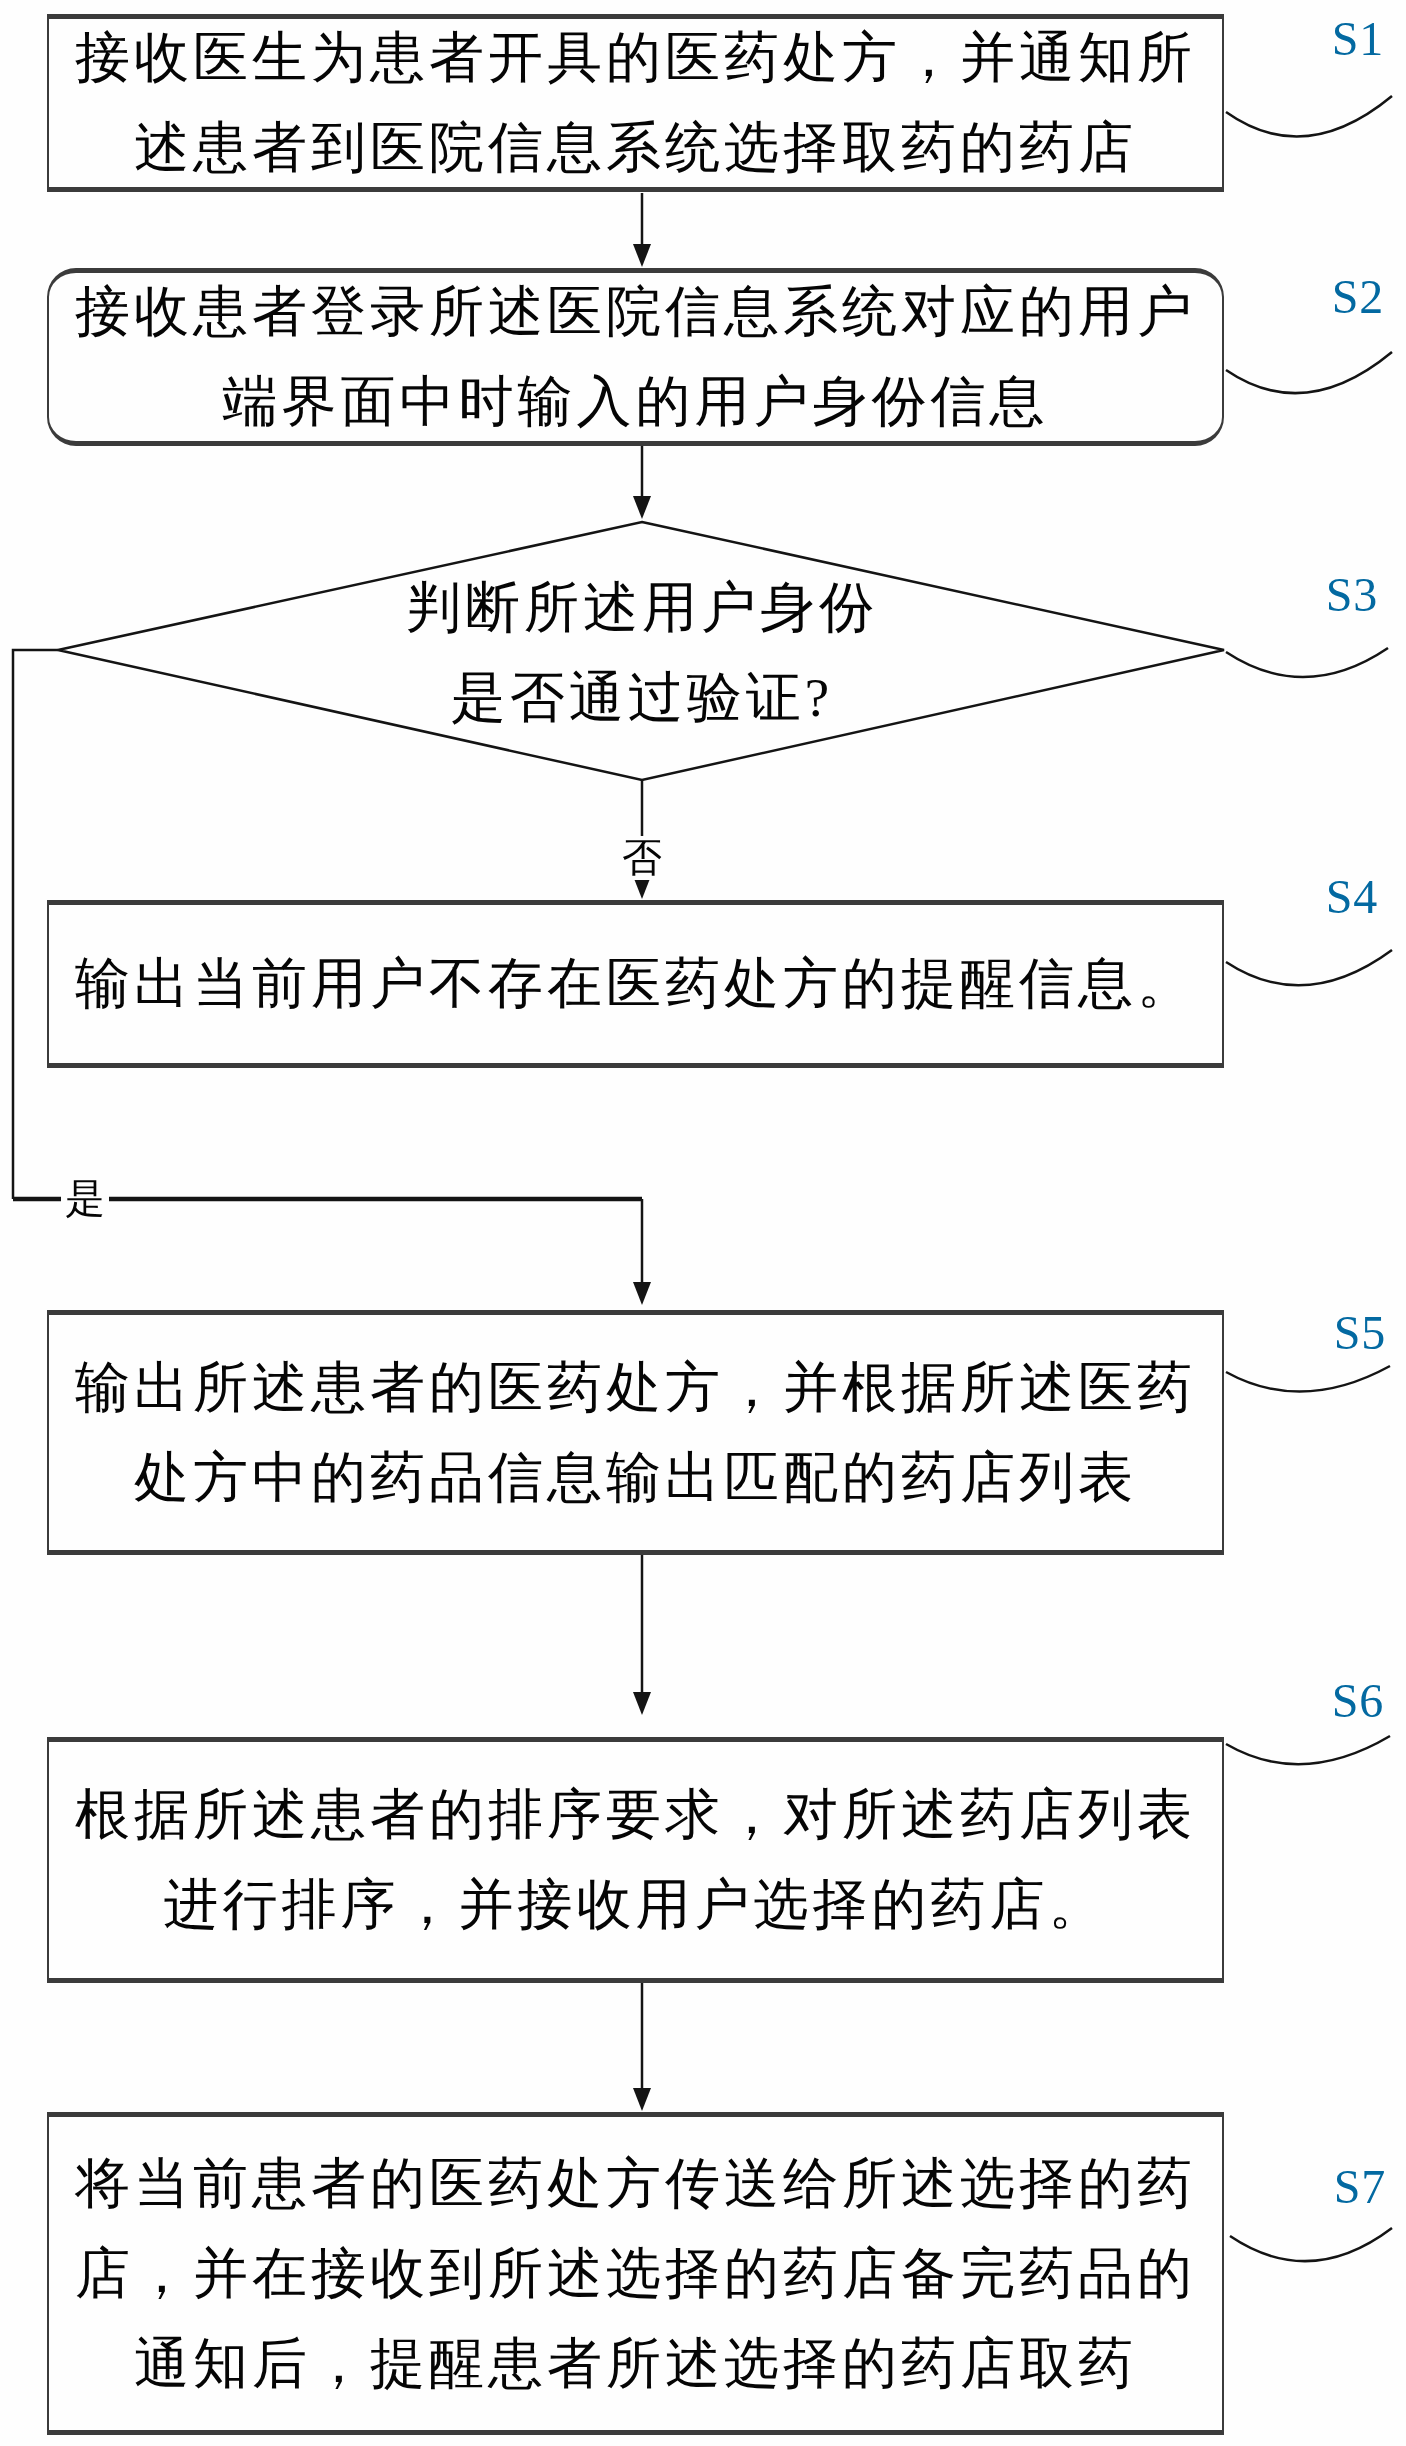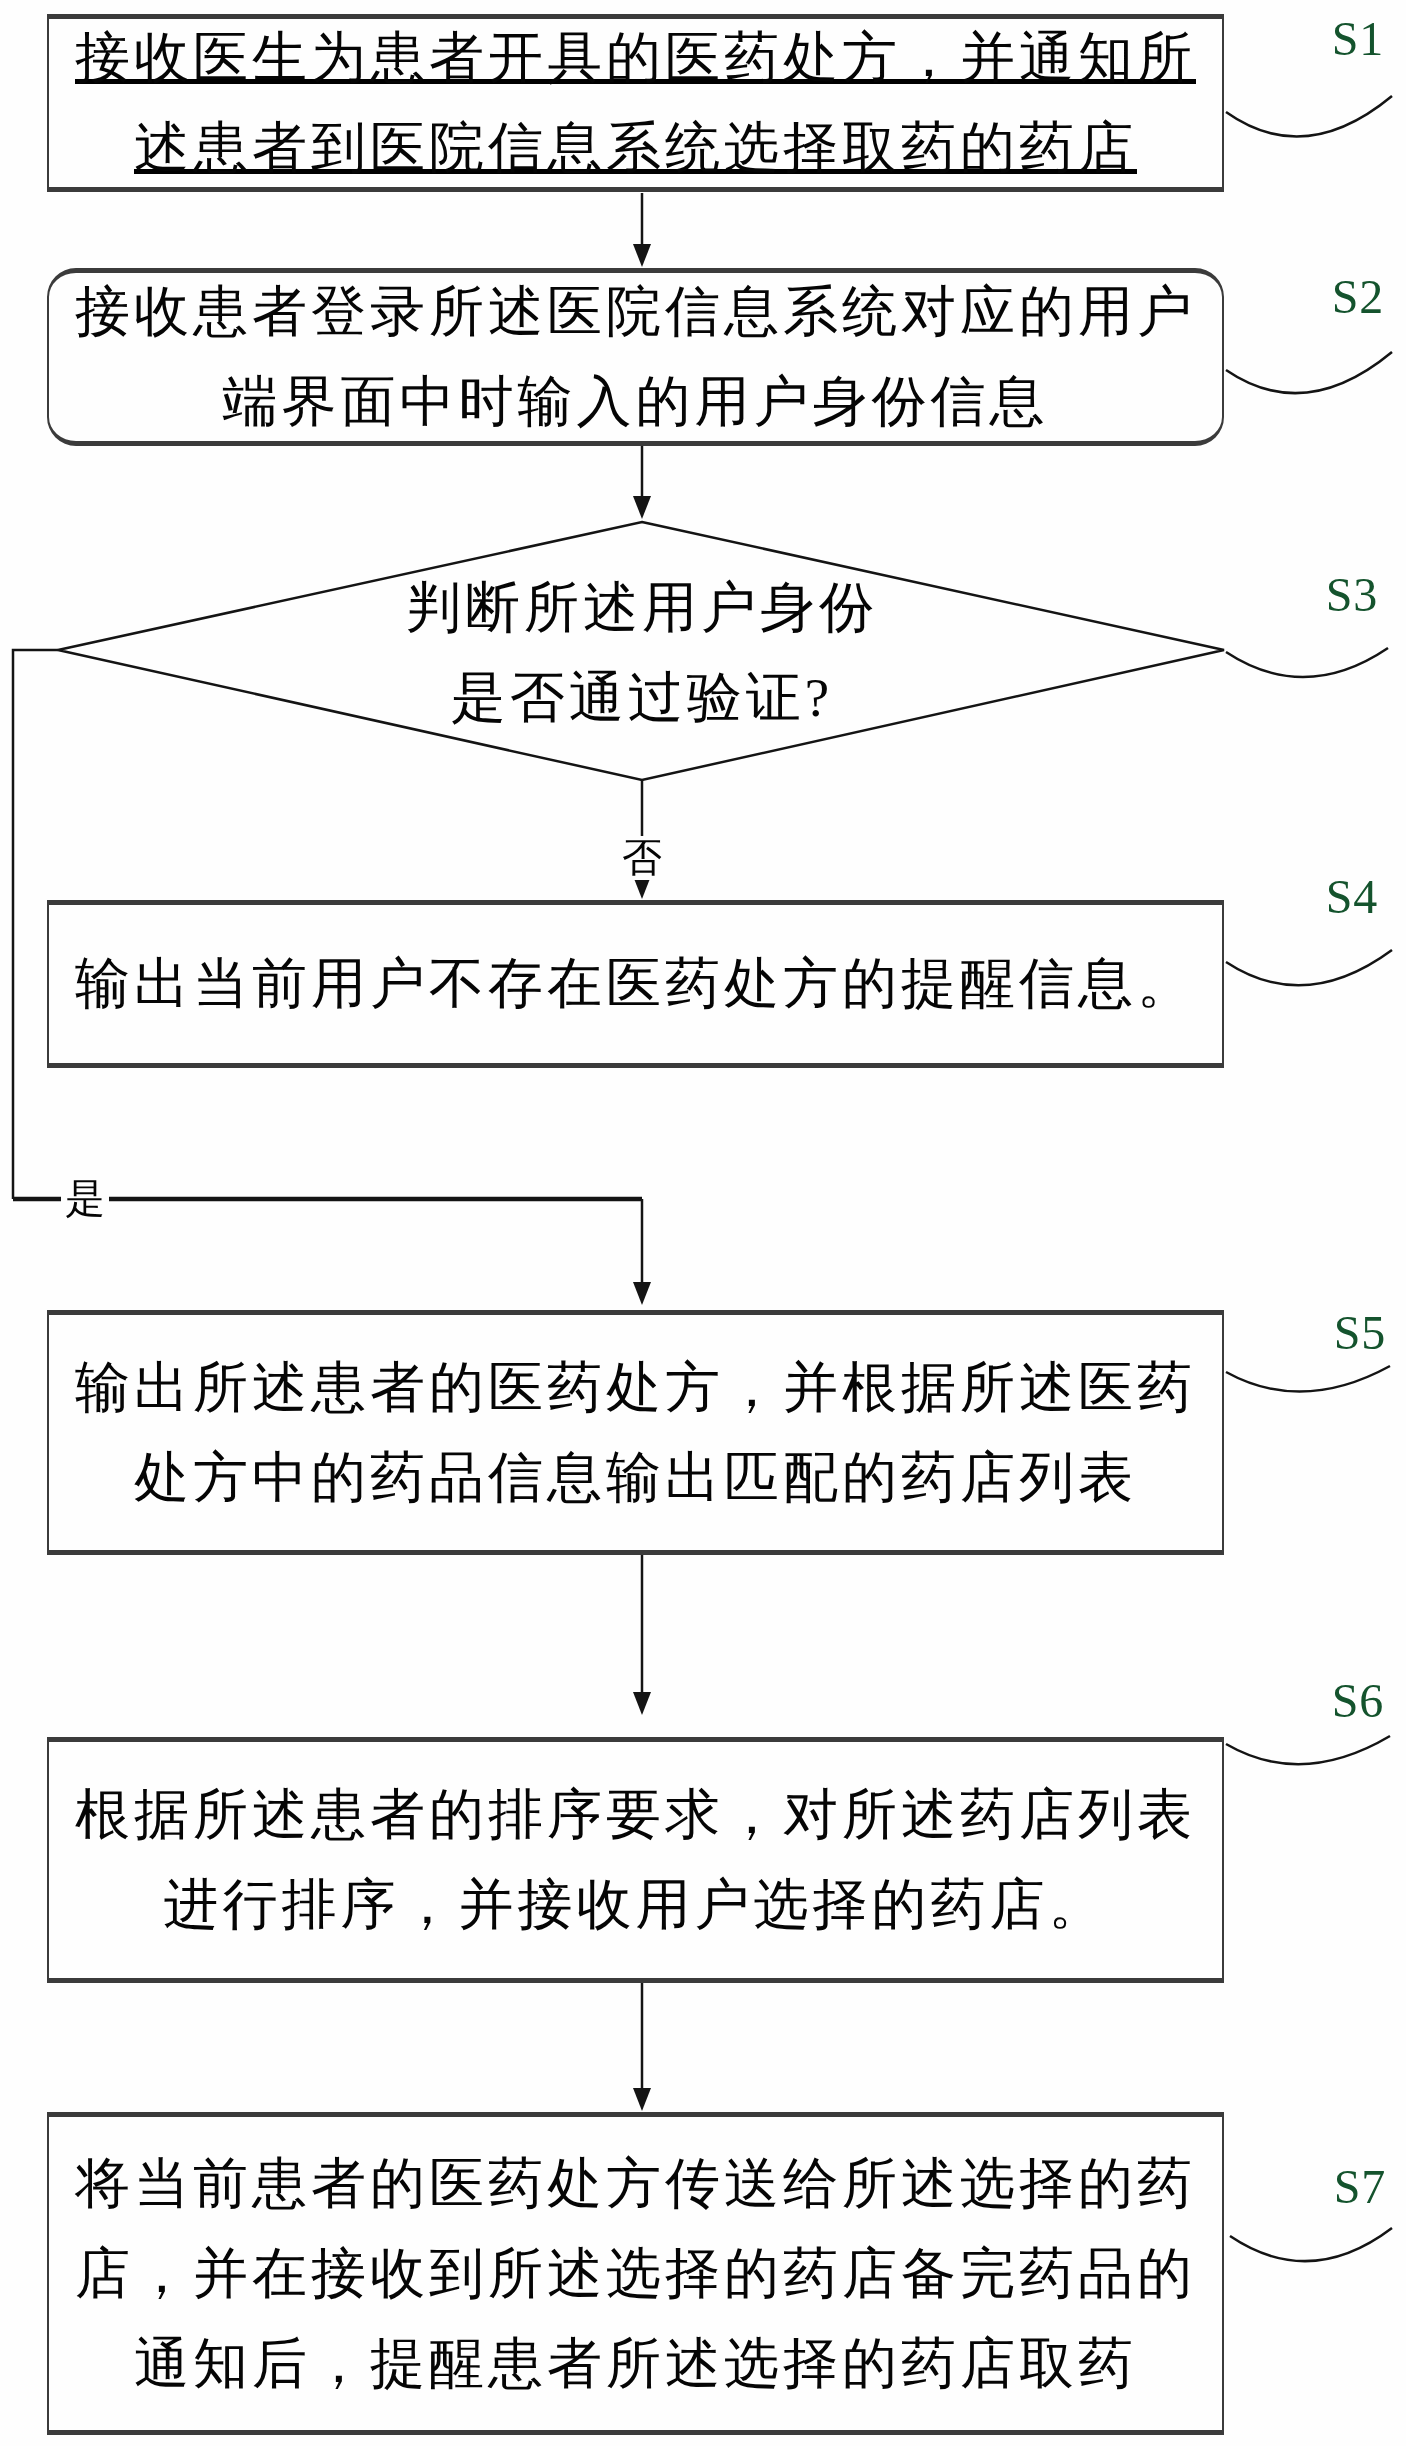--- a/index.html
+++ b/index.html
@@ -50,21 +50,21 @@
     width: 1000px;
     height: 212px;
     display: flex;
     align-items: center;
     justify-content: center;
   }
   .step-label {
     position: absolute;
     transform: translate(-50%, -50%);
     font-size: 48px;
-    color: #14532d;
+    color: #0369a1;
     letter-spacing: 1px;
   }
   .branch-label {
     position: absolute;
     transform: translate(-50%, -50%);
     font-size: 40px;
     color: #050505;
     background: #fefefe;
     padding: 2px 4px;
     line-height: 1;
@@ -115,21 +115,21 @@
 
     <path class="flow-stroke" stroke-width="2.5" d="M 1226 112 Q 1305 168 1392 96"></path>
     <path class="flow-stroke" stroke-width="2.5" d="M 1226 370 Q 1305 424 1392 352"></path>
     <path class="flow-stroke" stroke-width="2.5" d="M 1226 652 Q 1305 704 1388 648"></path>
     <path class="flow-stroke" stroke-width="2.5" d="M 1226 962 Q 1305 1014 1392 950"></path>
     <path class="flow-stroke" stroke-width="2.5" d="M 1226 1372 Q 1302 1414 1390 1366"></path>
     <path class="flow-stroke" stroke-width="2.5" d="M 1226 1744 Q 1302 1788 1390 1736"></path>
     <path class="flow-stroke" stroke-width="2.5" d="M 1230 2236 Q 1310 2290 1392 2228"></path>
   </svg>
 
-  <div class="node-box" style="top:14px;  height:178px;text-decoration:underline;">
+  <div class="node-box" style="top:14px;  height:178px;">
     <div class="node-text">接收医生为患者开具的医药处方，并通知所
 述患者到医院信息系统选择取药的药店</div>
   </div>
 
   <div class="node-box" style="top:268px; height:178px;border-radius:29px;">
     <div class="node-text">接收患者登录所述医院信息系统对应的用户
 端界面中时输入的用户身份信息</div>
   </div>
 
   <div class="diamond-text-wrap">

